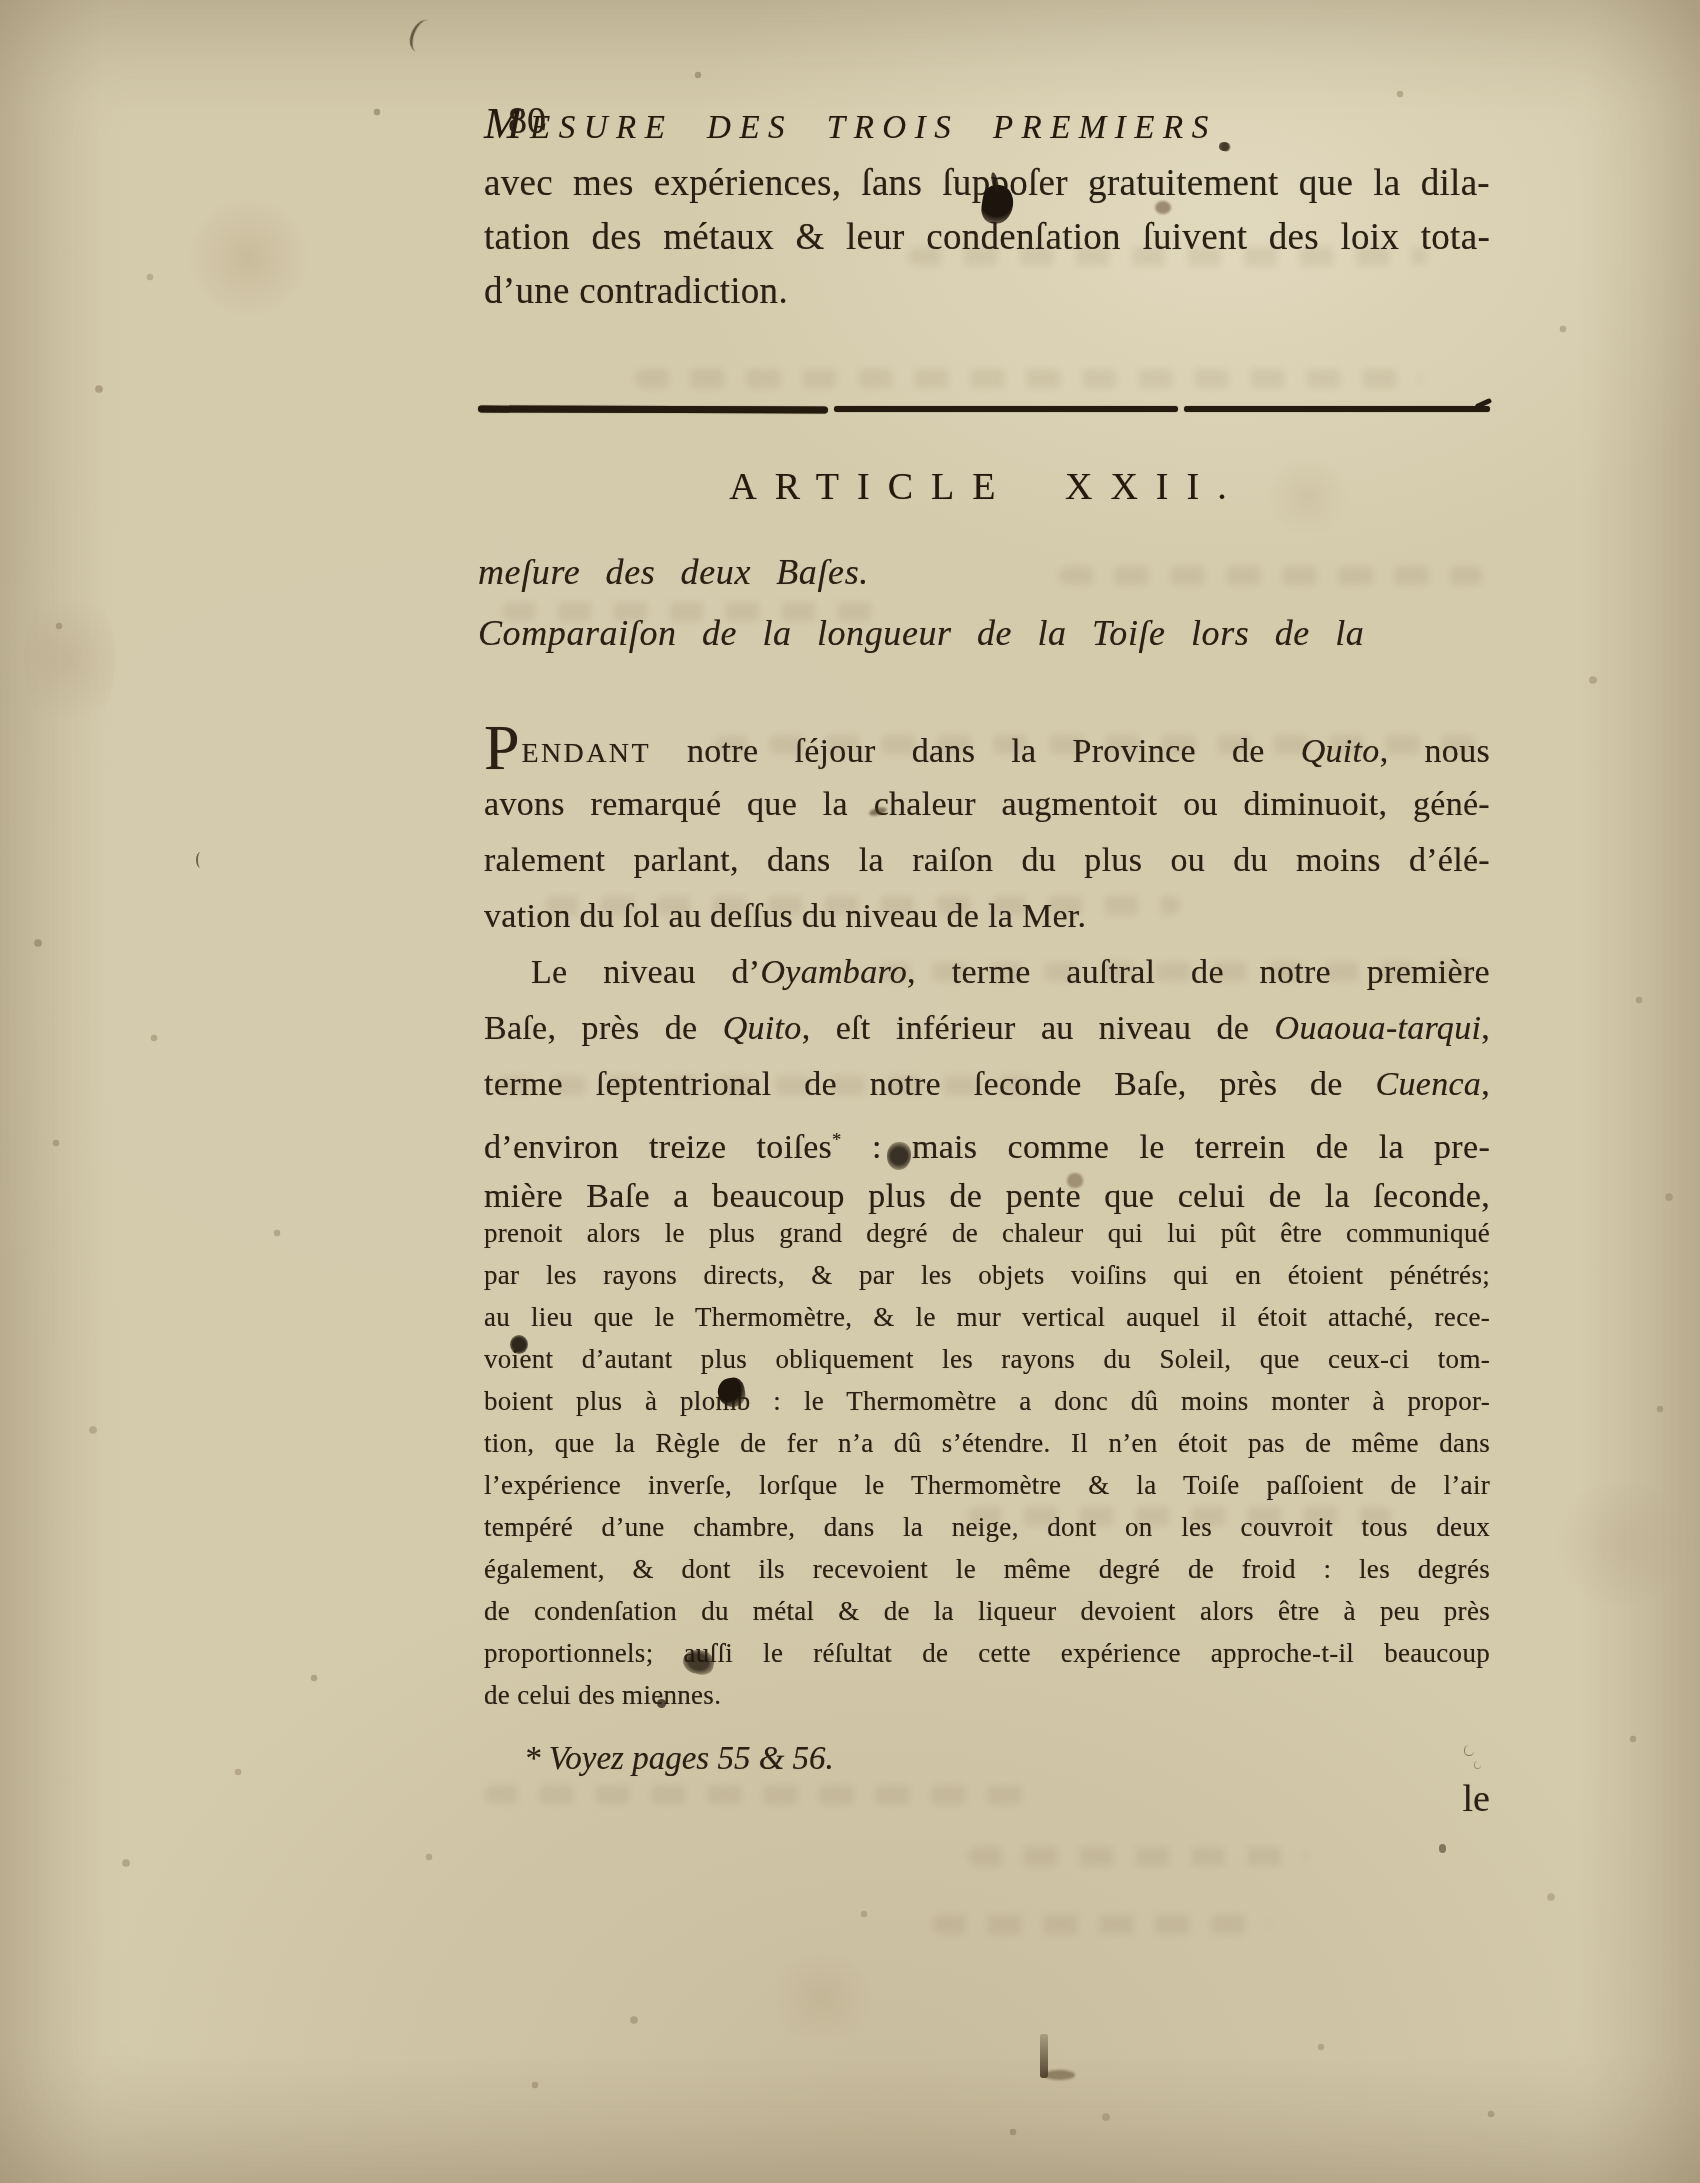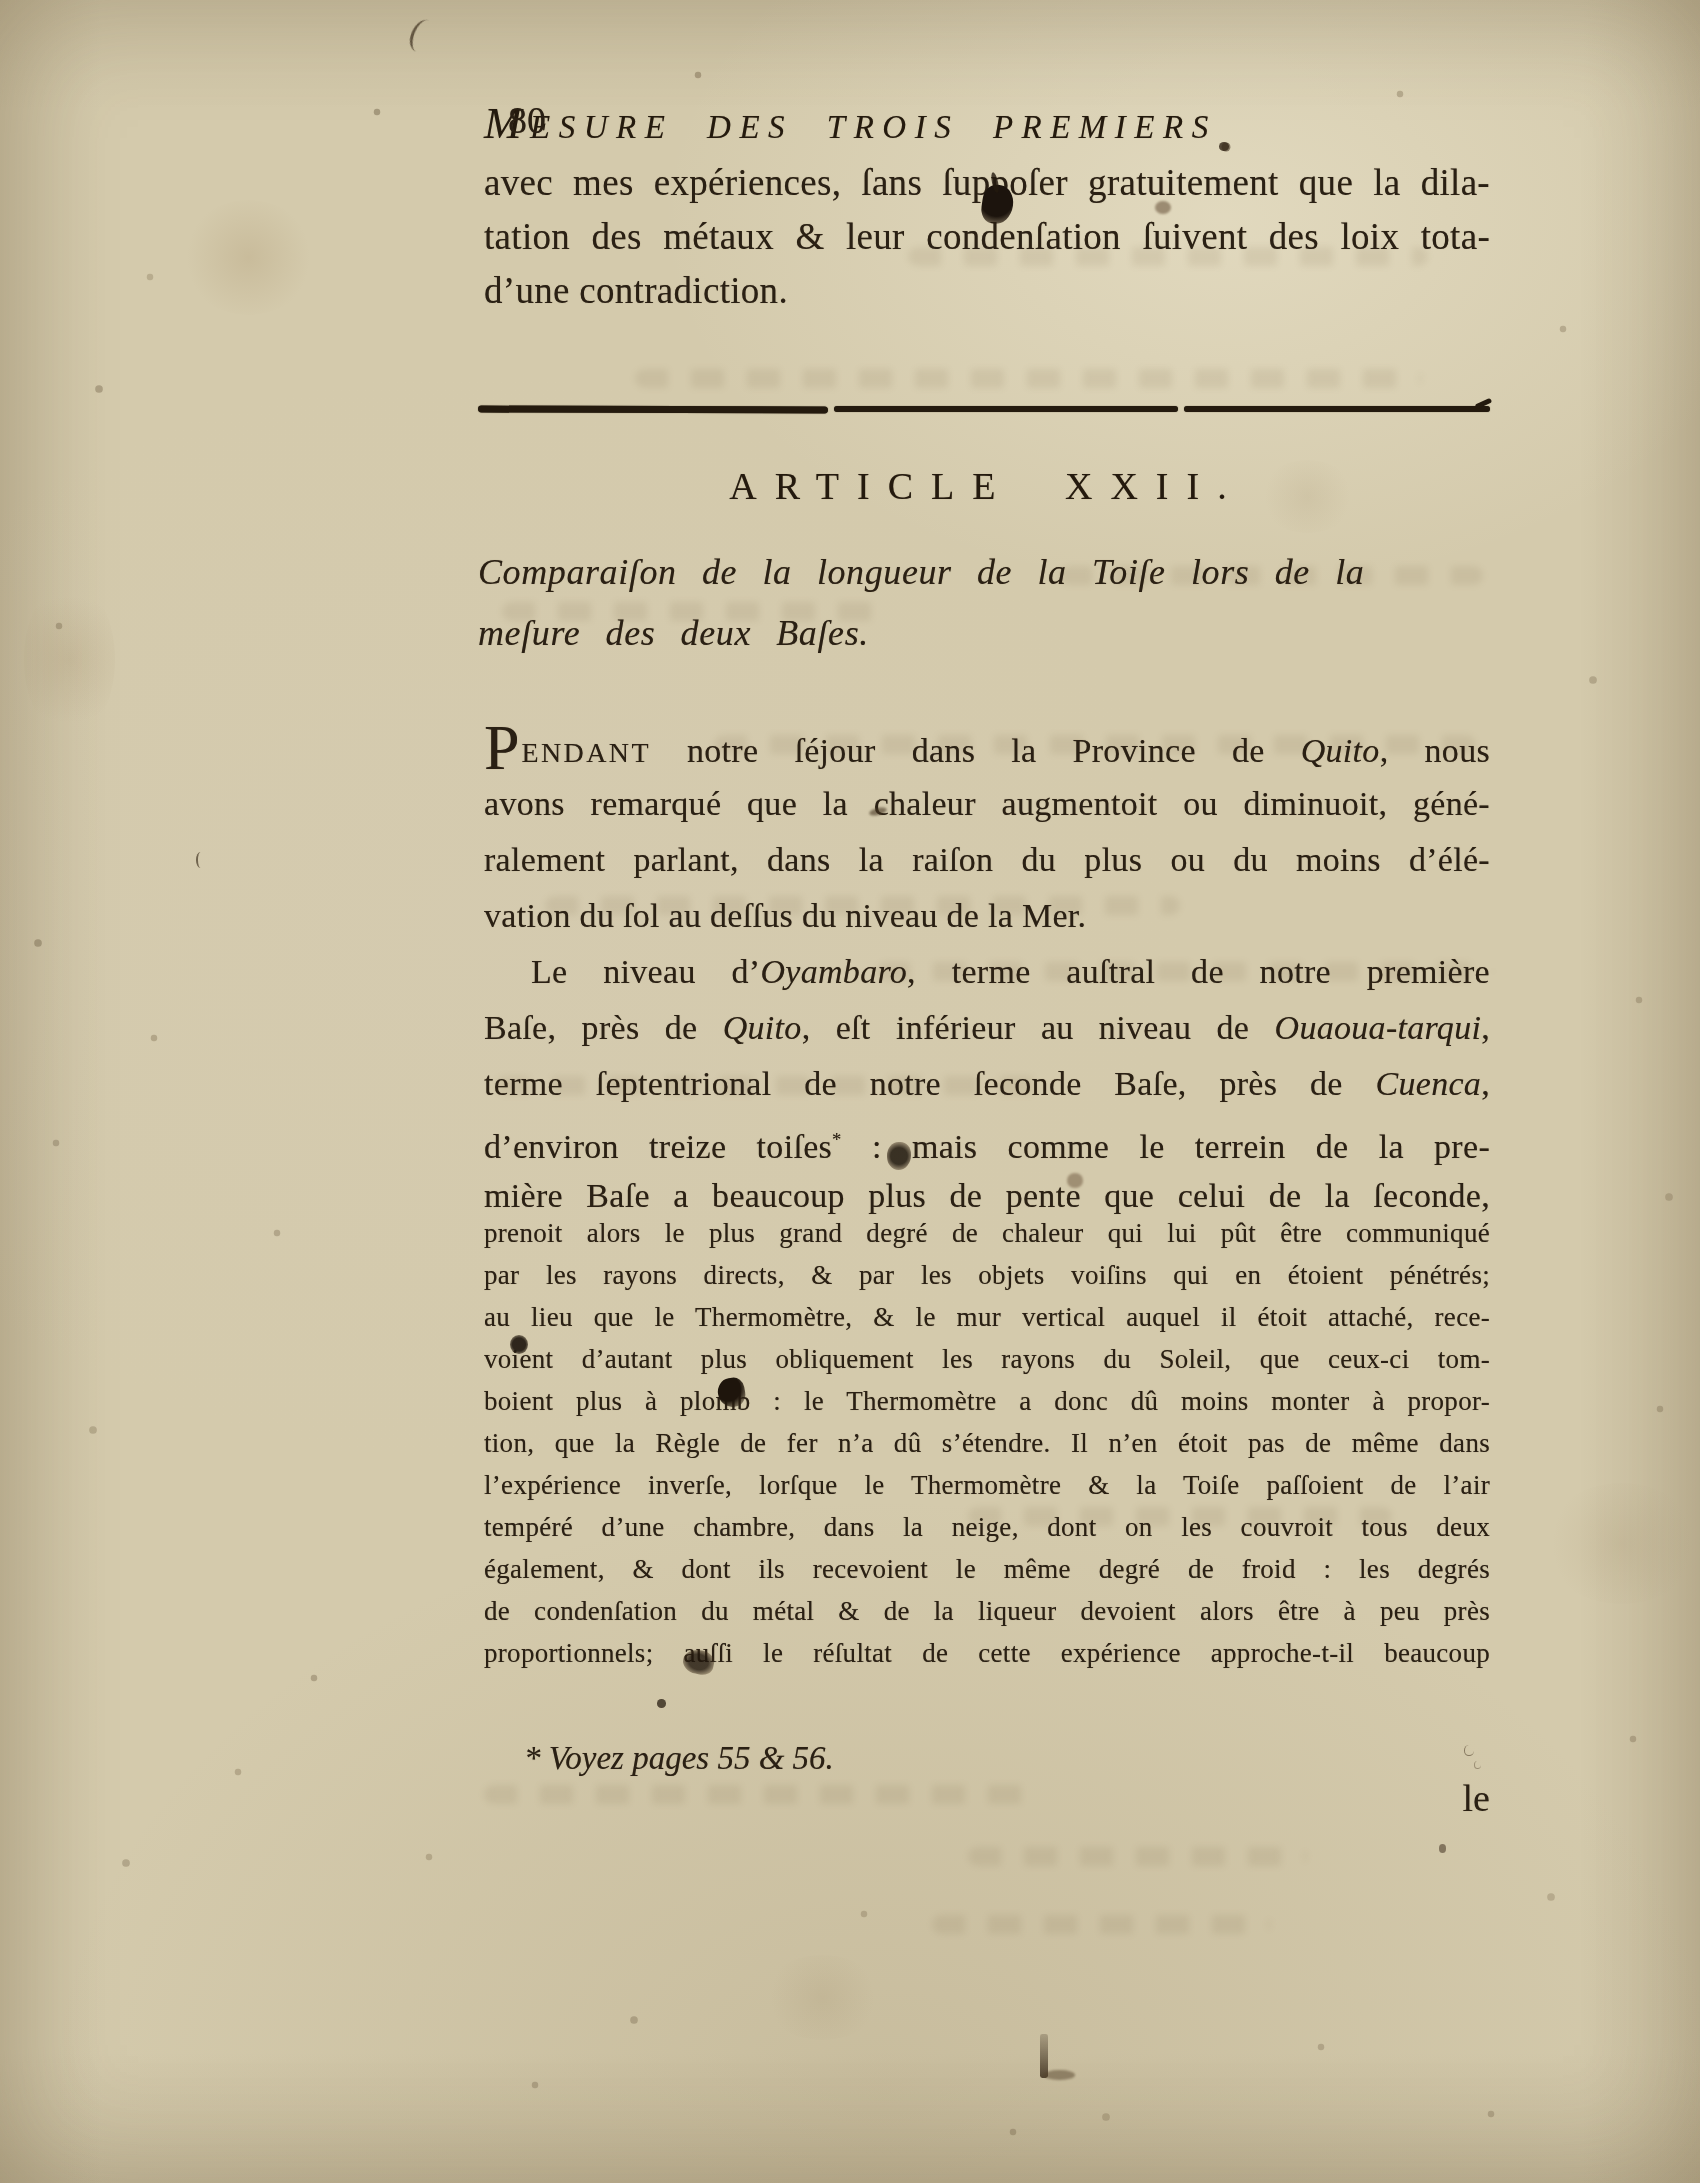--- a/index.html
+++ b/index.html
@@ -142,22 +142,22 @@
   <div class="rule">
     <i class="seg s1"></i>
     <i class="seg s2"></i>
     <i class="seg s3"></i>
     <i class="tail"></i>
   </div>
 
   <h2 class="art-head txt">ARTICLE XXII.</h2>
   <div class="subtitle txt">
 
-  <div class="line sub-line nj"><span>Comparaiſon de la longueur de la Toiſe lors de la</span></div>
-      <div class="line sub-line nj"><span>meſure des deux Baſes.</span></div>
+  <div class="line sub-line nj"><span>meſure des deux Baſes.</span></div>
+      <div class="line sub-line nj"><span>Comparaiſon de la longueur de la Toiſe lors de la</span></div>
     </div>
 
   <div class="para main txt">
 
   <div class="line"><span class="lead-cap">P</span><span class="sc">ENDANT</span><span> notre ſéjour dans la Province de </span><span class="it">Quito</span><span>, nous</span></div>
       <div class="line"><span>avons remarqué que la chaleur augmentoit ou diminuoit, géné-</span></div>
       <div class="line"><span>ralement parlant, dans la raiſon du plus ou du moins d’élé-</span></div>
       <div class="line nj"><span>vation du ſol au deſſus du niveau de la Mer.</span></div>
       <div class="line ind"><span>Le niveau d’</span><span class="it">Oyambaro</span><span>, terme auſtral de notre première</span></div>
       <div class="line"><span>Baſe, près de </span><span class="it">Quito</span><span>, eſt inférieur au niveau de </span><span class="it">Ouaoua-tarqui</span><span>,</span></div>
@@ -172,20 +172,21 @@
       <div class="line"><span>par les rayons directs, &amp; par les objets voiſins qui en étoient pénétrés;</span></div>
       <div class="line"><span>au lieu que le Thermomètre, &amp; le mur vertical auquel il étoit attaché, rece-</span></div>
       <div class="line"><span>voient d’autant plus obliquement les rayons du Soleil, que ceux-ci tom-</span></div>
       <div class="line"><span>boient plus à plomb : le Thermomètre a donc dû moins monter à propor-</span></div>
       <div class="line"><span>tion, que la Règle de fer n’a dû s’étendre. Il n’en étoit pas de même dans</span></div>
       <div class="line"><span>l’expérience inverſe, lorſque le Thermomètre &amp; la Toiſe paſſoient de l’air</span></div>
       <div class="line"><span>tempéré d’une chambre, dans la neige, dont on les couvroit tous deux</span></div>
       <div class="line"><span>également, &amp; dont ils recevoient le même degré de froid : les degrés</span></div>
       <div class="line"><span>de condenſation du métal &amp; de la liqueur devoient alors être à peu près</span></div>
       <div class="line"><span>proportionnels; auſſi le réſultat de cette expérience approche-t-il beaucoup</span></div>
+      <div class="line nj"><span>de celui des miennes.</span></div>
     </div>
   <div class="foot-ref txt">* Voyez pages 55 &amp; 56.</div>
 
   <div class="catchword txt">le</div>
 
   <div class="mark" style="left:982px;top:185px;width:31px;height:39px;background:radial-gradient(circle at 45% 40%, #1c140d 0 55%, rgba(40,28,16,.75) 75%, transparent 100%);border-radius:48% 55% 60% 45%;transform:rotate(8deg);"></div>
   <div class="mark" style="left:992px;top:172px;width:6px;height:20.6px;background:rgba(35,25,14,.8);border-radius:50%;transform:rotate(-12deg);"></div>
   <div class="mark" style="left:1155px;top:201px;width:15.7px;height:13.3px;background:rgba(88,64,40,.5);border-radius:50%;filter:blur(1.2px);"></div>
   <div class="mark" style="left:869px;top:808px;width:18px;height:7.3px;background:rgba(70,54,34,.6);border-radius:50%;filter:blur(0.9px);transform:rotate(-14deg);"></div>
   <div class="mark" style="left:887px;top:1142px;width:24px;height:28px;background:radial-gradient(circle, rgba(30,22,12,.85) 0 45%, rgba(60,44,26,.5) 70%, transparent 100%);border-radius:50% 45% 55% 50%;"></div>

